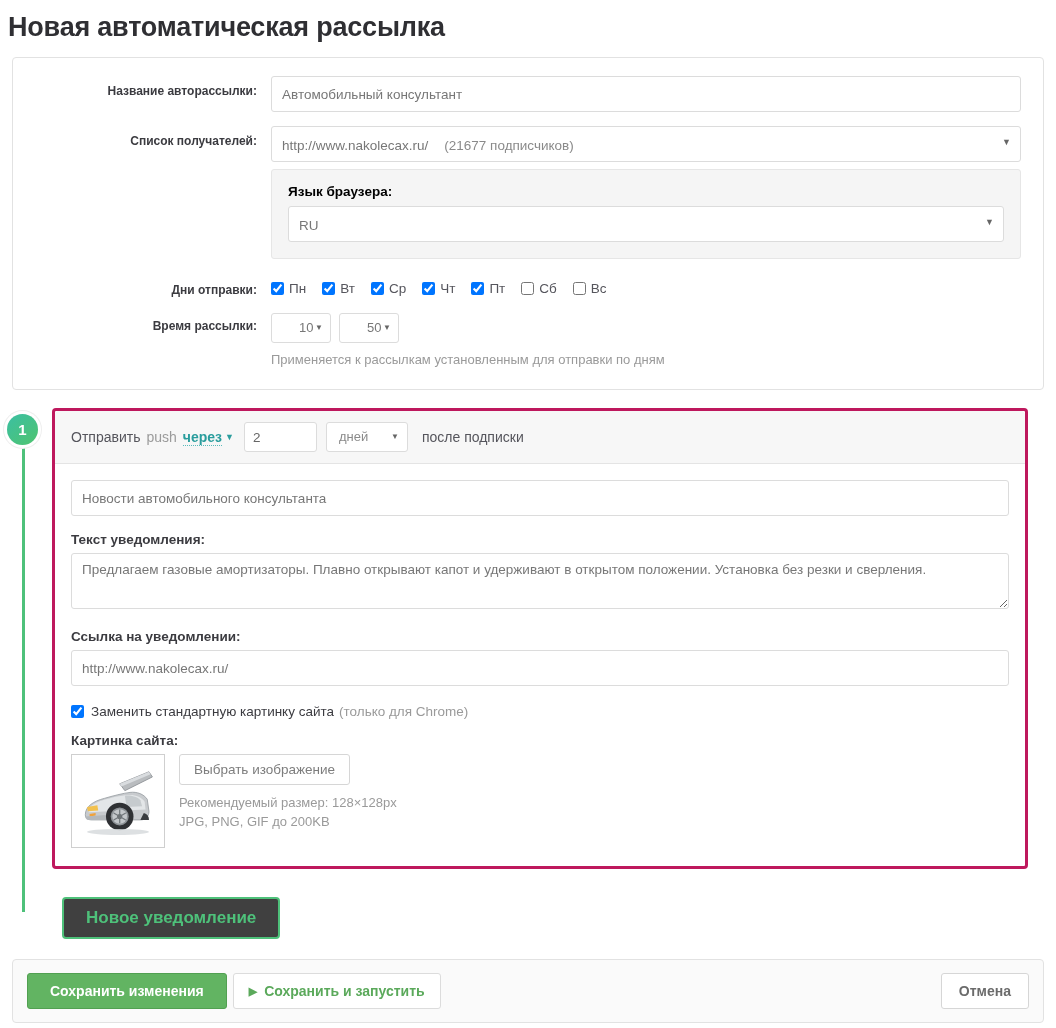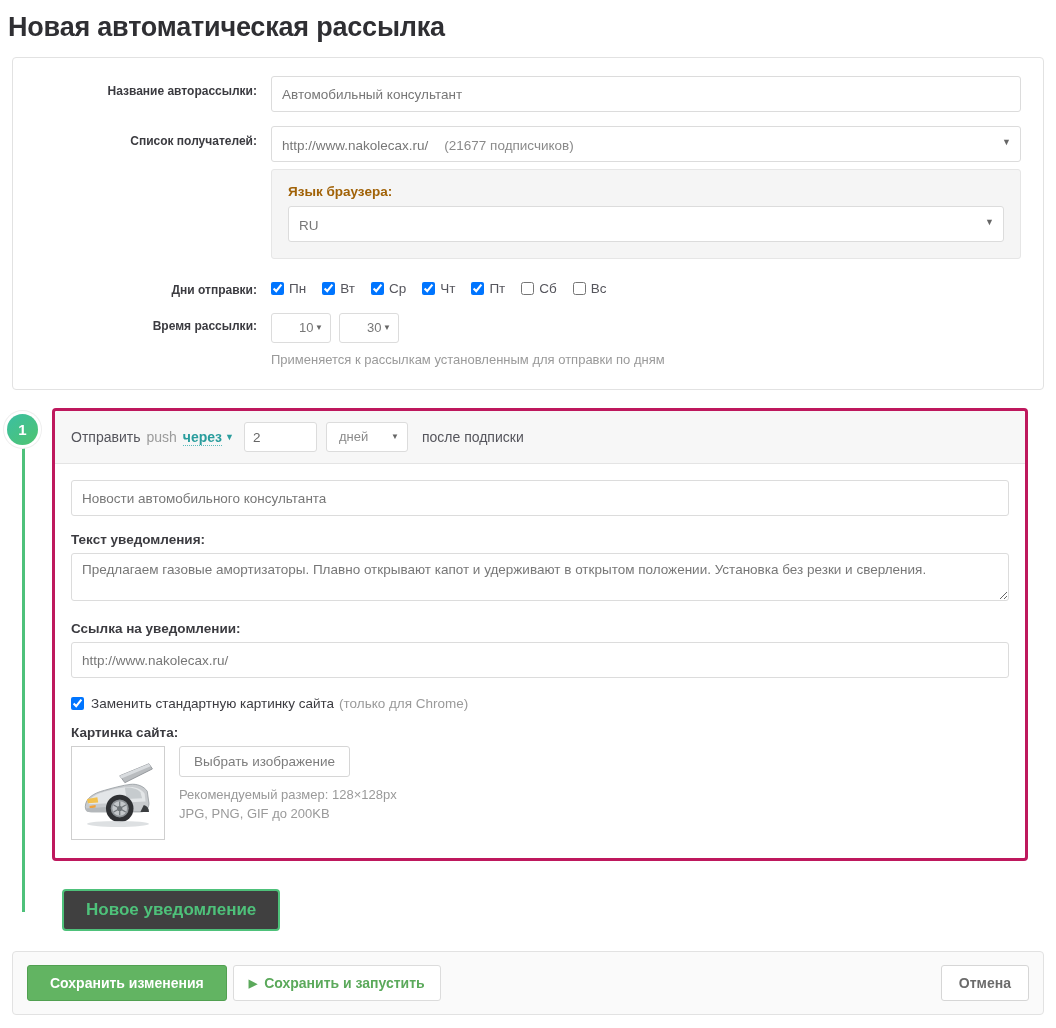--- a/index.html
+++ b/index.html
@@ -81,21 +81,21 @@
   .lang-box {
     background: #f5f5f5;
     border: 1px solid #e6e6e6;
     border-radius: 3px;
     margin-top: 7px;
     padding: 14px 16px 16px 16px;
   }
   .lang-label {
     font-weight: bold;
     font-size: 13.5px;
-    color: #a16207;
+    color: #000000;
     margin-bottom: 7px;
   }
 
   
   .days-wrap { display: flex; align-items: center; padding-top: 6px; }
   .day-item { display: flex; align-items: center; margin-right: 16px; }
   .day-item input { margin: 0 5px 0 0; }
   .day-item span { font-size: 13.5px; color: #55555c; }
 
   
@@ -193,21 +193,21 @@
   .after-text { font-size: 14px; color: #55555c; }
 
   .notif-body { padding: 16px 16px 18px 16px; }
   .fld-label {
     font-weight: bold; font-size: 13.5px;
     color: #3b3b40; margin-bottom: 6px;
   }
   .notif-body input.txt { margin-bottom: 16px; }
   textarea.ta {
     width: 100%;
-    height: 48px;
+    height: 56px;
     border: 1px solid #dcdcdc;
     border-radius: 3px;
     font-family: "Liberation Sans", sans-serif;
     font-size: 13.5px;
     color: #777;
     padding: 7px 10px;
     line-height: 18px;
     resize: vertical;
     outline: none;
     margin-bottom: 16px;
@@ -381,21 +381,21 @@
 
   <div class="form-row" style="margin-bottom:0;">
     <div class="form-label">Время рассылки:</div>
     <div class="form-control-area">
       <div class="time-wrap">
         <div class="mini-select">
           <span>10</span>
           <span class="caret">▼</span>
         </div>
         <div class="mini-select">
-          <span>30</span>
+          <span>50</span>
           <span class="caret">▼</span>
         </div>
       </div>
       <div class="hint">Применяется к рассылкам установленным для отправки по дням</div>
     </div>
   </div>
 
 </div>
 
 <div class="steps-area">

